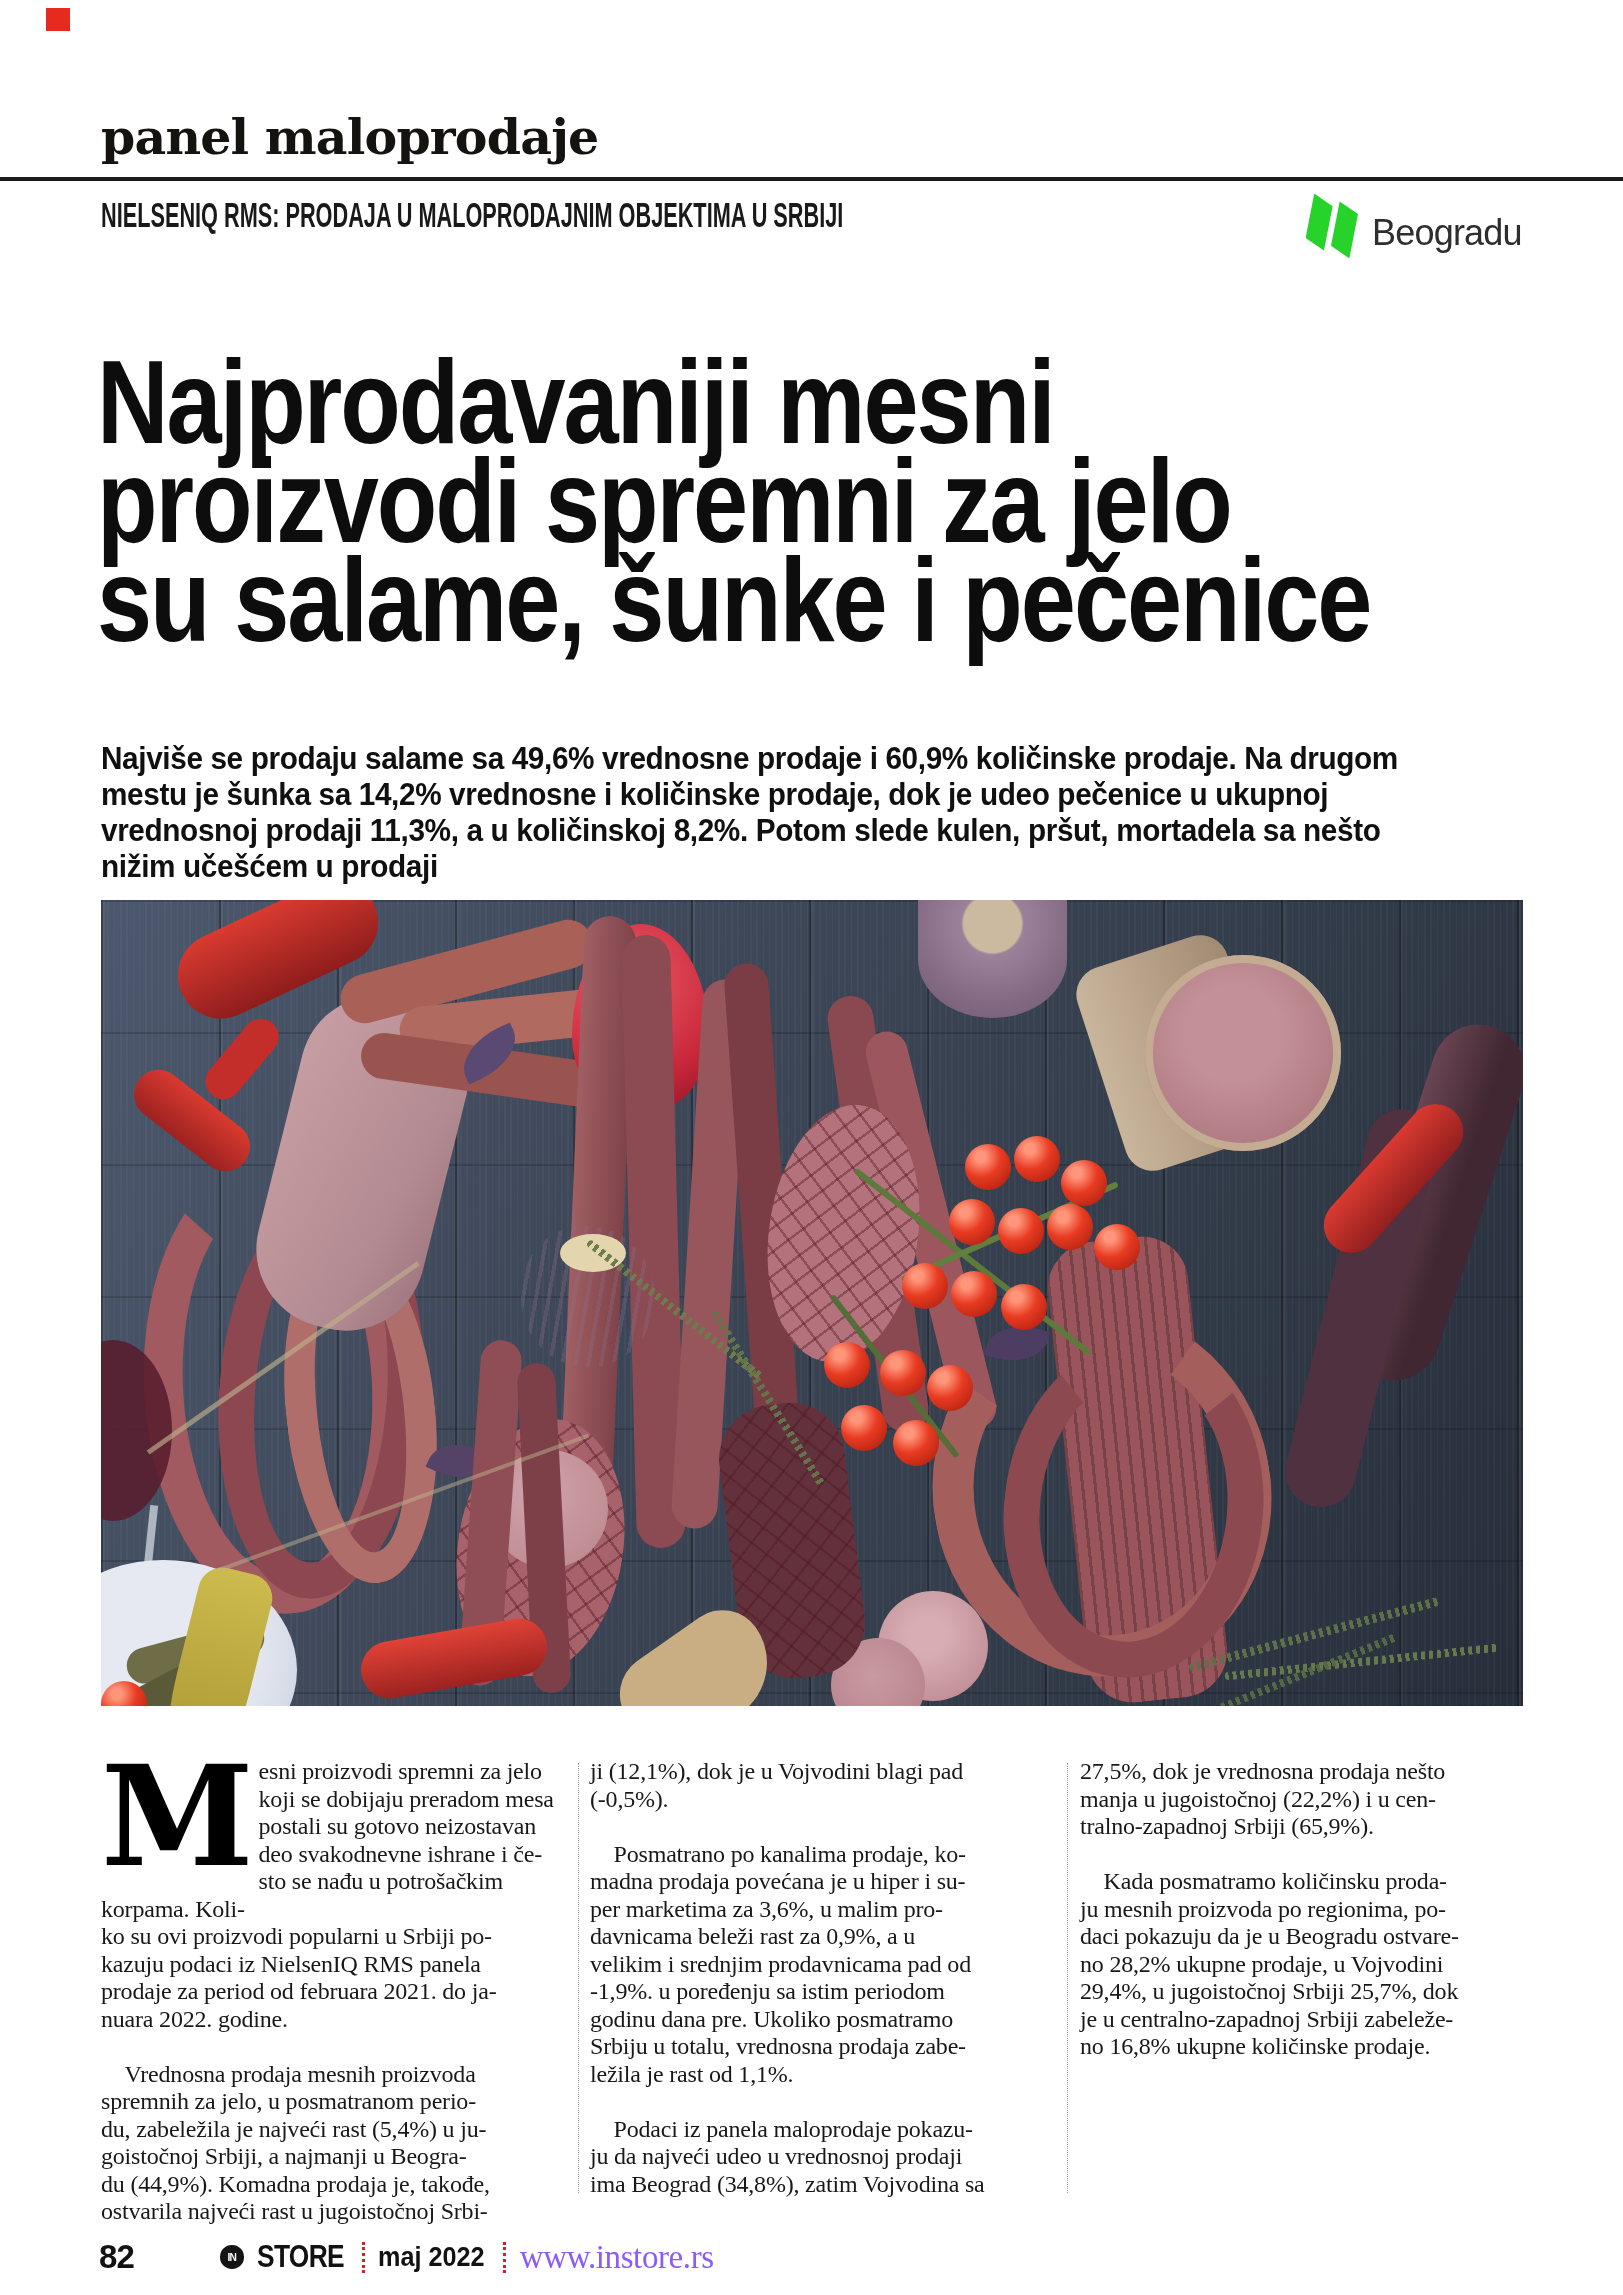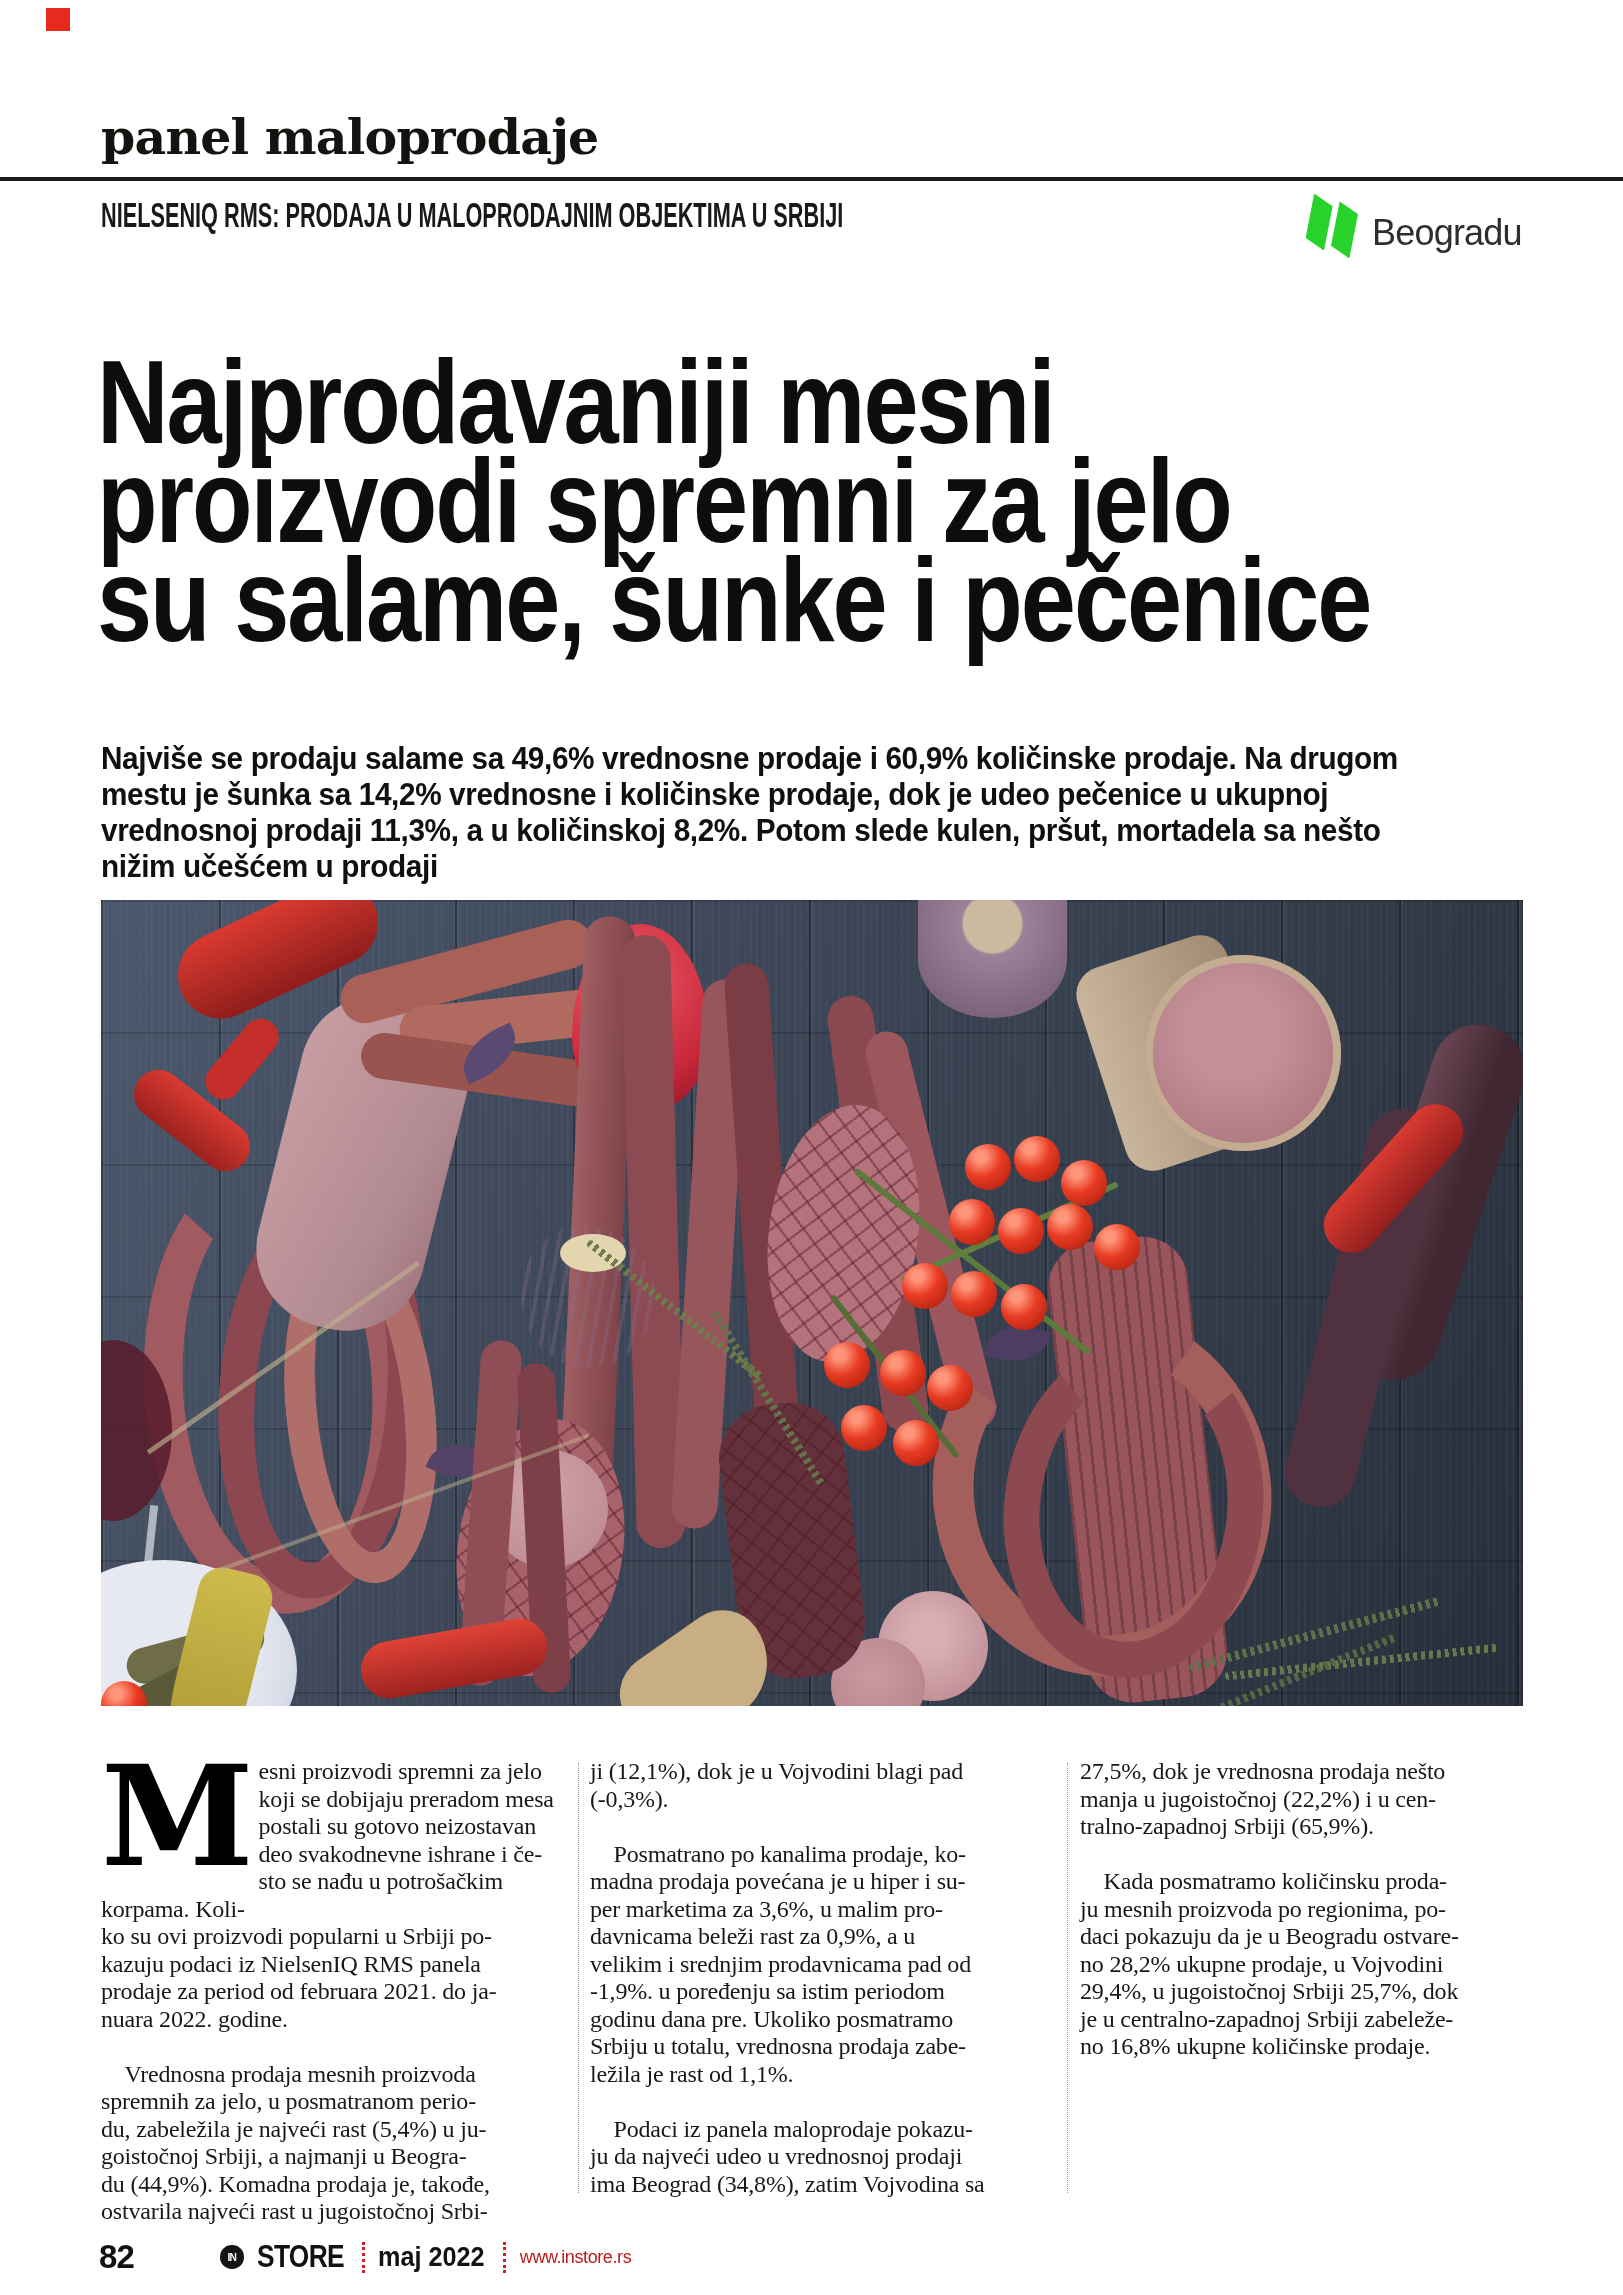--- a/index.html
+++ b/index.html
@@ -71,21 +71,21 @@
   }
   
   .footer{position:absolute;left:0;top:2235px;width:1468px;height:47px;}
   .pgnum{position:absolute;left:99px;top:3.1px;font-size:33px;font-weight:bold;letter-spacing:-0.8px;color:#121212;}
   .fgroup{position:absolute;left:220px;top:0;height:44px;display:flex;align-items:center;gap:13.4px;}
   .in-circle{width:23.6px;height:23.6px;border-radius:50%;background:#141414;color:#fff;
     display:flex;align-items:center;justify-content:center;font-size:10.2px;font-weight:bold;letter-spacing:-0.8px;}
   .store{font-size:31px;font-weight:bold;letter-spacing:-0.8px;color:#121212;transform:scaleX(0.85);transform-origin:left center;margin-right:-11px;}
   .fsep{width:0;height:31px;border-left:3.9px dotted #cf2126;}
   .issue{font-size:28px;font-weight:bold;color:#121212;transform:scaleX(0.9);transform-origin:left center;margin-right:-6.3px;}
-  .site{font-size:18px;color:#b91c1c;letter-spacing:-0.4px;}
+  .site{font-size:33px;color:#8b5cf6;letter-spacing:-0.4px;font-family:Liberation Serif, serif;}
 </style>
 </head>
 <body>
 
 <div class="corner-tag"></div>
 <div class="section-label">panel maloprodaje</div>
 <div class="rule"></div>
 <div class="kicker">NIELSENIQ RMS: PRODAJA U MALOPRODAJNIM OBJEKTIMA U SRBIJI</div>
 
 <div class="niq-logo">
@@ -219,21 +219,21 @@
     <p class="p ind">Vrednosna prodaja mesnih proizvoda
 spremnih za jelo, u posmatranom perio-
 du, zabeležila je najveći rast (5,4%) u ju-
 goistočnoj Srbiji, a najmanji u Beogra-
 du (44,9%). Komadna prodaja je, takođe,
 ostvarila najveći rast u jugoistočnoj Srbi-</p>
   </div>
   <div class="colsep s1"></div>
   <div class="col c2">
     <p class="p">ji (12,1%), dok je u Vojvodini blagi pad
-(-0,3%).</p>
+(-0,5%).</p>
     <p class="p ind">Posmatrano po kanalima prodaje, ko-
 madna prodaja povećana je u hiper i su-
 per marketima za 3,6%, u malim pro-
 davnicama beleži rast za 0,9%, a u
 velikim i srednjim prodavnicama pad od
 -1,9%. u poređenju sa istim periodom
 godinu dana pre. Ukoliko posmatramo
 Srbiju u totalu, vrednosna prodaja zabe-
 ležila je rast od 1,1%.</p>
     <p class="p ind">Podaci iz panela maloprodaje pokazu-

